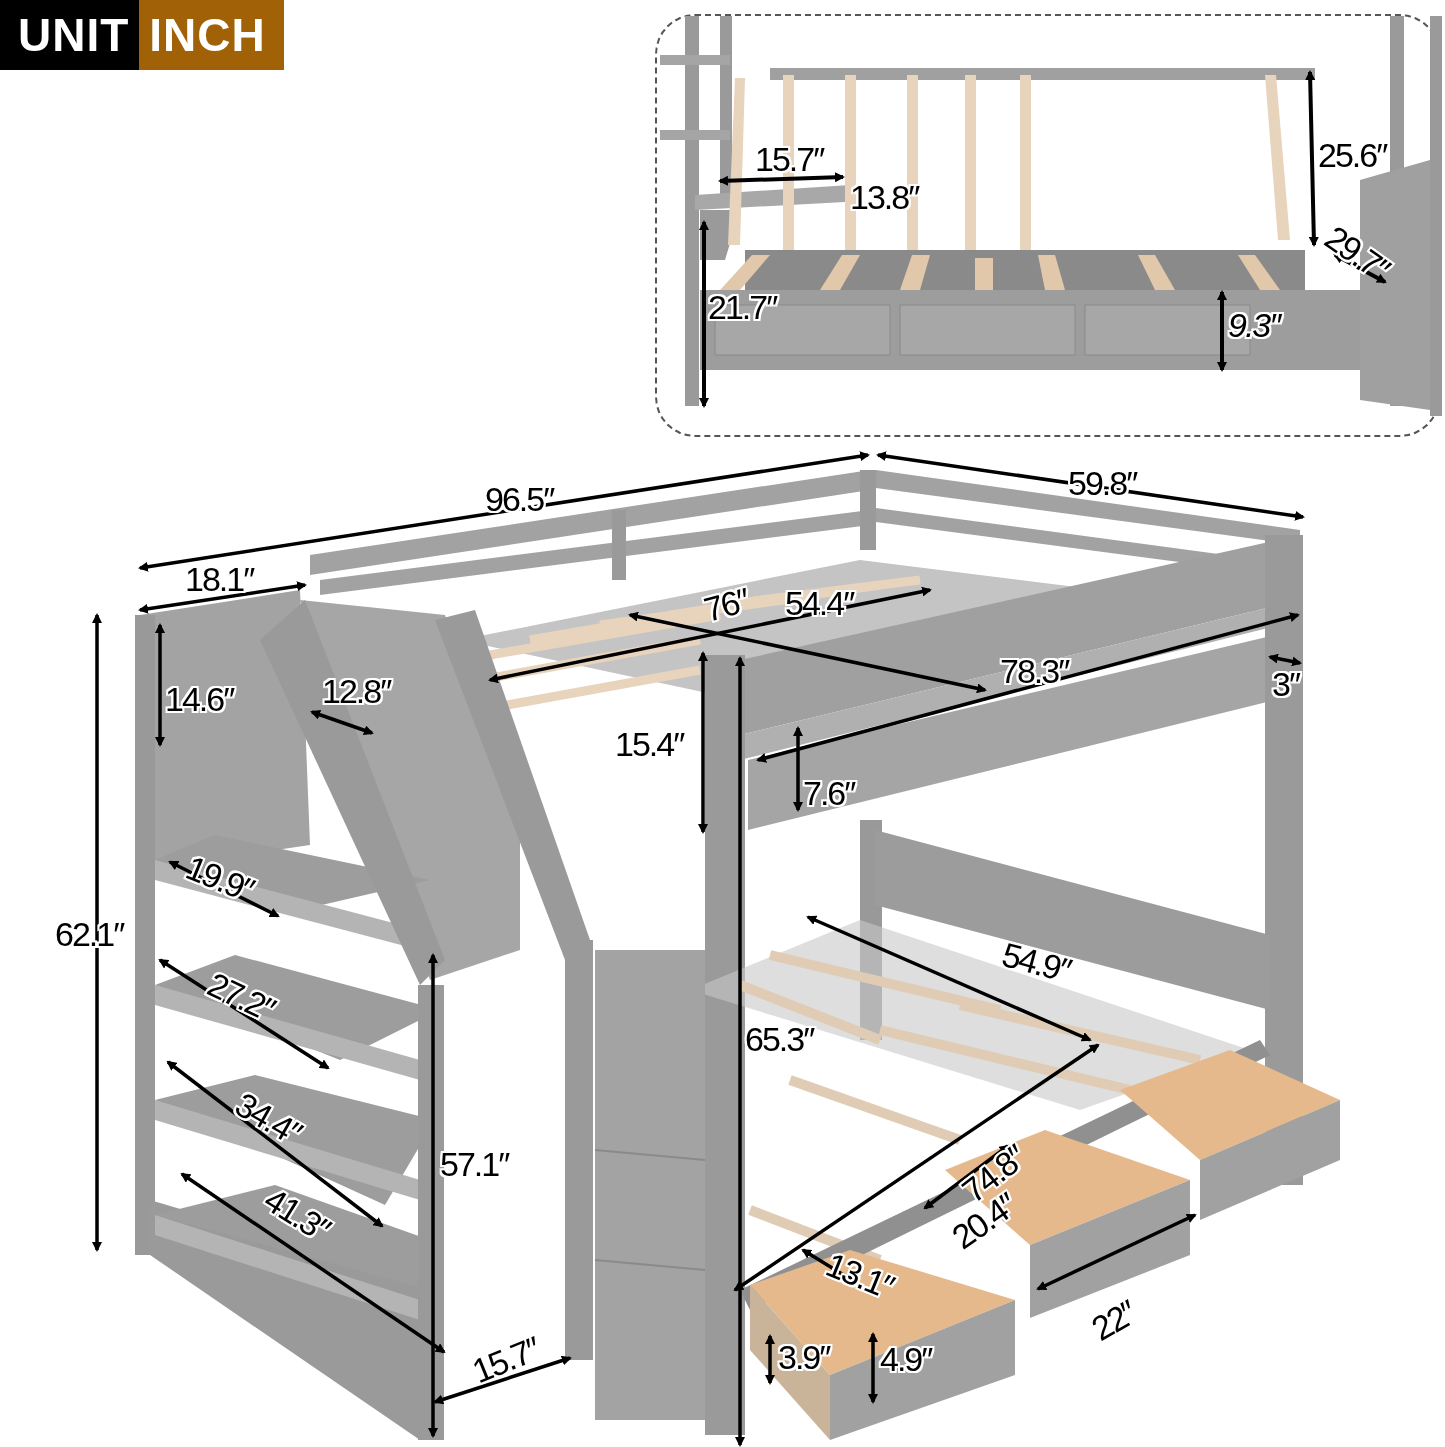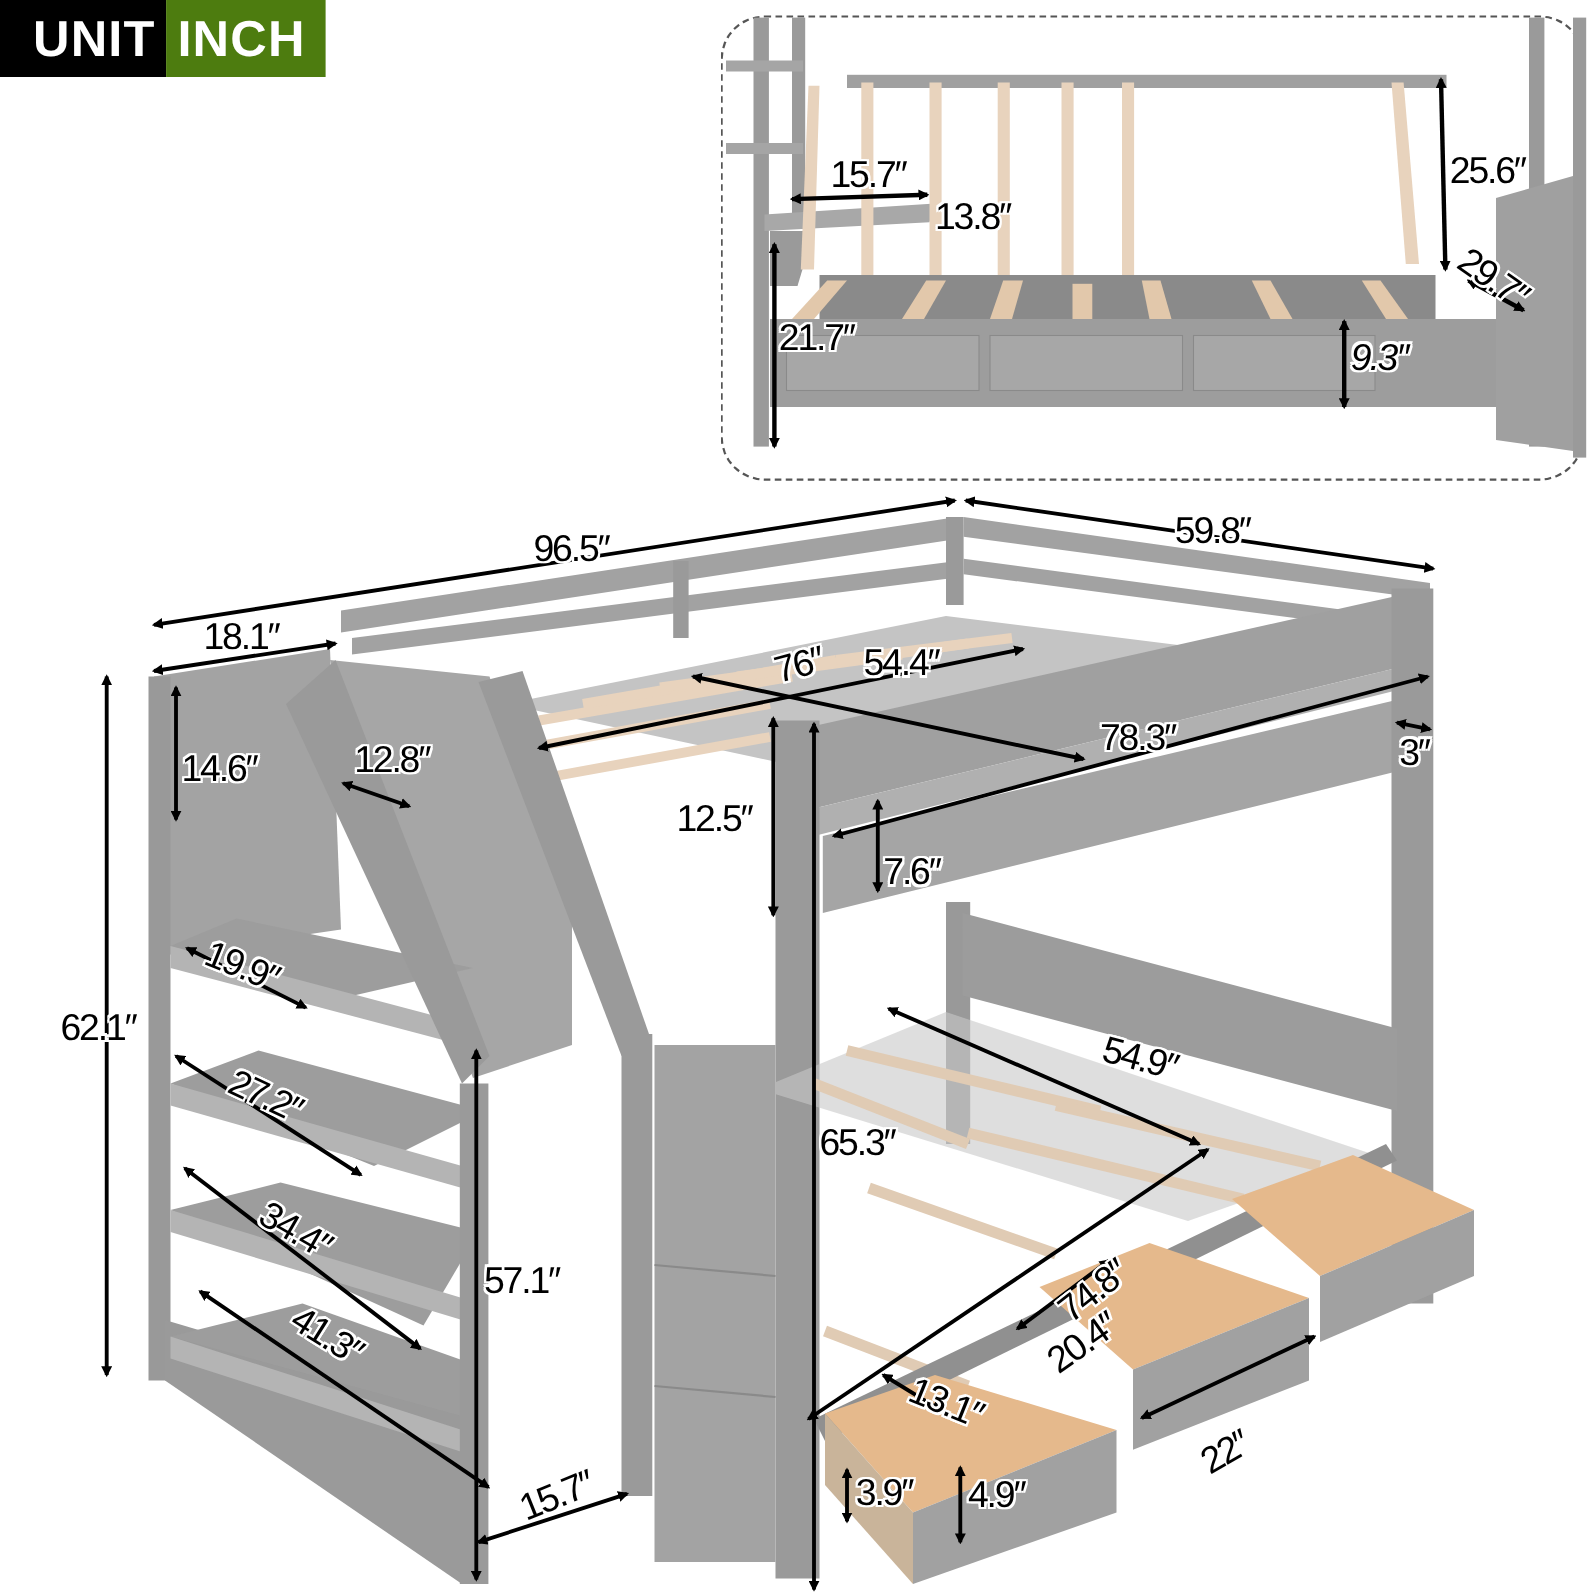--- a/index.html
+++ b/index.html
@@ -1,20 +1,20 @@
 <!DOCTYPE html>
 <html><head>
 <meta charset="utf-8">
 <style>
   html, body { margin:0; padding:0; background:#ffffff; }
   body { width:1445px; height:1447px; position:relative; overflow:hidden; font-family:"Liberation Sans", sans-serif; }
   .unit-badge { position:absolute; left:0; top:0; height:70px; display:flex; }
   .unit-badge span { display:flex; align-items:center; font-weight:bold; font-size:46px; color:#fff; padding:0 10px; letter-spacing:1px; }
-  .unit-badge .u1 { background:#000; padding-left:30px; }
-  .unit-badge .u2 { background:#4d7c0f; padding-right:18px; }
+  .unit-badge .u1 { background:#000; padding-left:18px; }
+  .unit-badge .u2 { background:#a16207; padding-right:18px; }
   .inset { position:absolute; left:655px; top:14px; width:785px; height:423px; border:2px dashed #555; border-radius:40px; box-sizing:border-box; }
   svg.main { position:absolute; left:0; top:0; }
   .dim { position:absolute; font-family:"Liberation Sans", sans-serif; font-size:34px; color:#000; white-space:nowrap; transform-origin:left top;
          text-shadow: -2px -2px 0 #fff, 2px -2px 0 #fff, -2px 2px 0 #fff, 2px 2px 0 #fff, 0 2px 0 #fff, 0 -2px 0 #fff, 2px 0 0 #fff, -2px 0 0 #fff; letter-spacing:-2px; }
 </style>
 </head>
 <body>
 
 <div class="unit-badge">
   <span class="u1">UNIT</span>
@@ -204,21 +204,21 @@
 <div class="dim" style="left:485px;top:480px;">96.5″</div>
 <div class="dim" style="left:1068px;top:464px;text-align:center;">59.8″</div>
 <div class="dim" style="left:185px;top:560px;">18.1″</div>
 <div class="dim" style="left:55px;top:915px;">62.1″</div>
 <div class="dim" style="left:165px;top:680px;">14.6″</div>
 <div class="dim" style="left:322px;top:672px;">12.8″</div>
 <div class="dim" style="left:700px;top:592px;transform:rotate(-15deg);">76″</div>
 <div class="dim" style="left:785px;top:584px;">54.4″</div>
 <div class="dim" style="left:1000px;top:652px;">78.3″</div>
 <div class="dim" style="left:1272px;top:665px;">3″</div>
-<div class="dim" style="left:615px;top:725px;">12.5″</div>
+<div class="dim" style="left:615px;top:725px;">15.4″</div>
 <div class="dim" style="left:803px;top:774px;">7.6″</div>
 <div class="dim" style="left:195px;top:848px;transform:rotate(22deg);">19.9″</div>
 <div class="dim" style="left:218px;top:965px;transform:rotate(25deg);">27.2″</div>
 <div class="dim" style="left:248px;top:1085px;transform:rotate(30deg);">34.4″</div>
 <div class="dim" style="left:278px;top:1180px;transform:rotate(32deg);">41.3″</div>
 <div class="dim" style="left:440px;top:1145px;">57.1″</div>
 <div class="dim" style="left:467px;top:1355px;transform:rotate(-22deg);">15.7″</div>
 <div class="dim" style="left:745px;top:1020px;">65.3″</div>
 <div class="dim" style="left:1008px;top:935px;transform:rotate(15deg);">54.9″</div>
 <div class="dim" style="left:955px;top:1180px;transform:rotate(-38deg);">74.8″</div>

